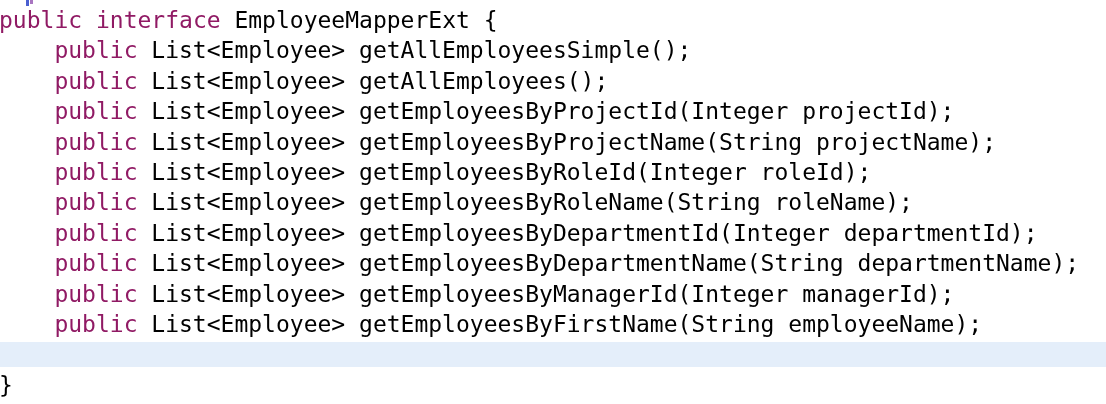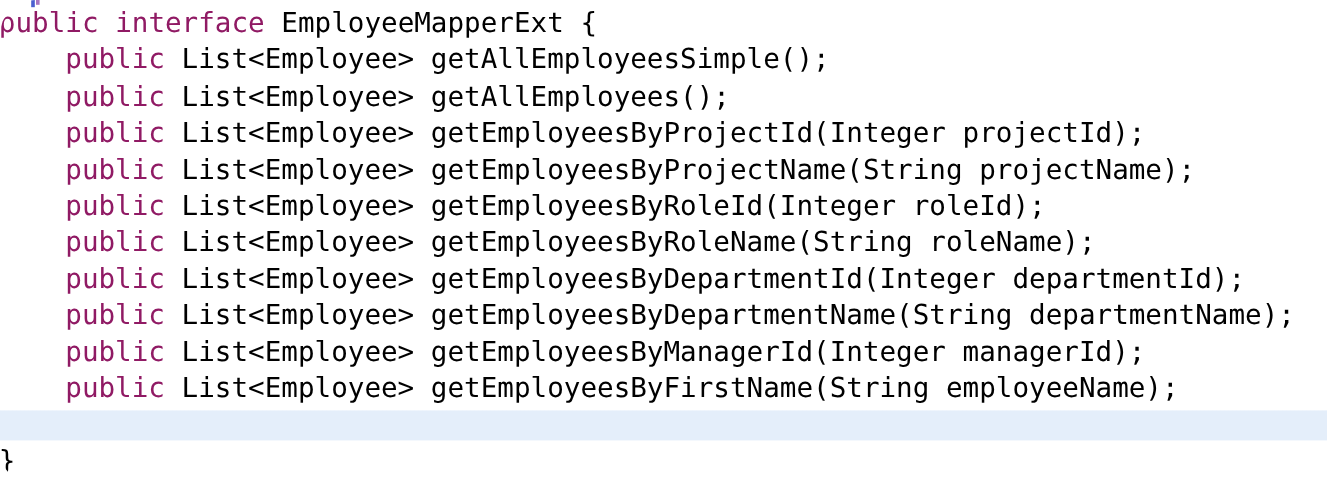--- a/index.html
+++ b/index.html
@@ -9,21 +9,20 @@
   }
   .editor {
     position: relative;
     width: 1106px;
     height: 404px;
     overflow: hidden;
     background: #ffffff;
     font-family: "DejaVu Sans Mono", "Liberation Mono", monospace;
     font-size: 23px;
     line-height: 30.4px;
-    border-radius: 29px;
   }
   .code {
     position: absolute;
     top: 5px;
     left: -1px;
     right: 0;
     white-space: pre;
   }
   .line {
     height: 30.4px;

